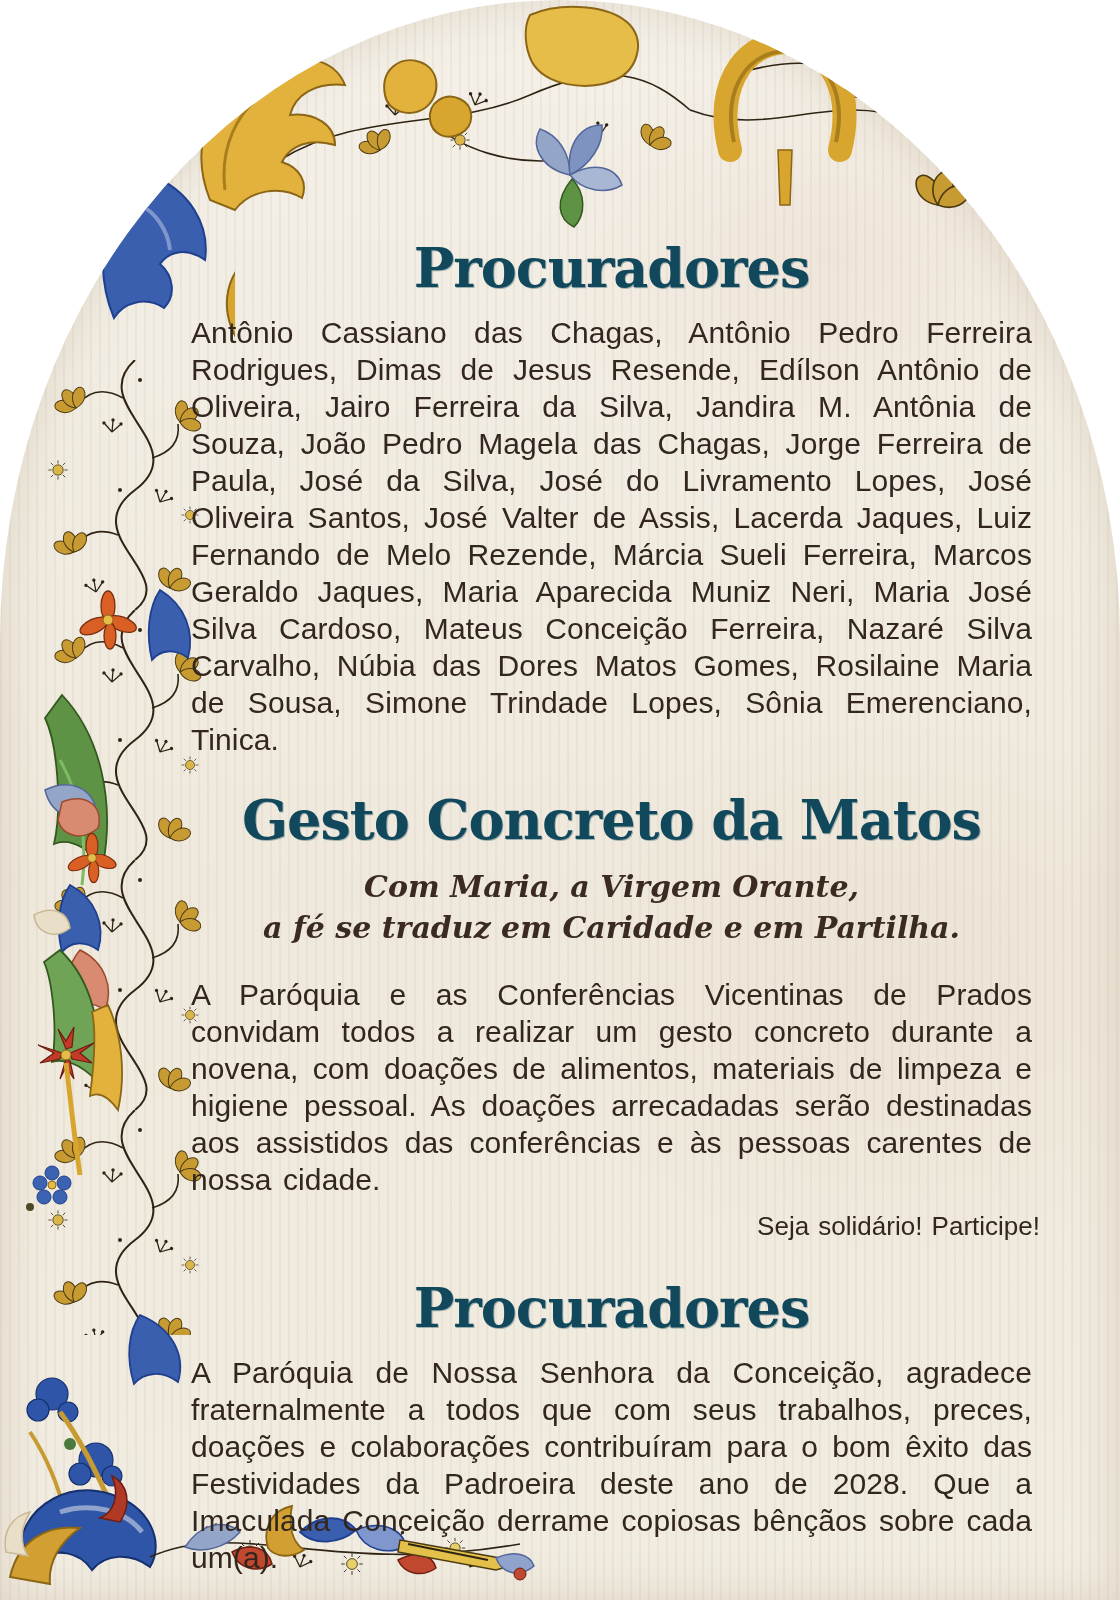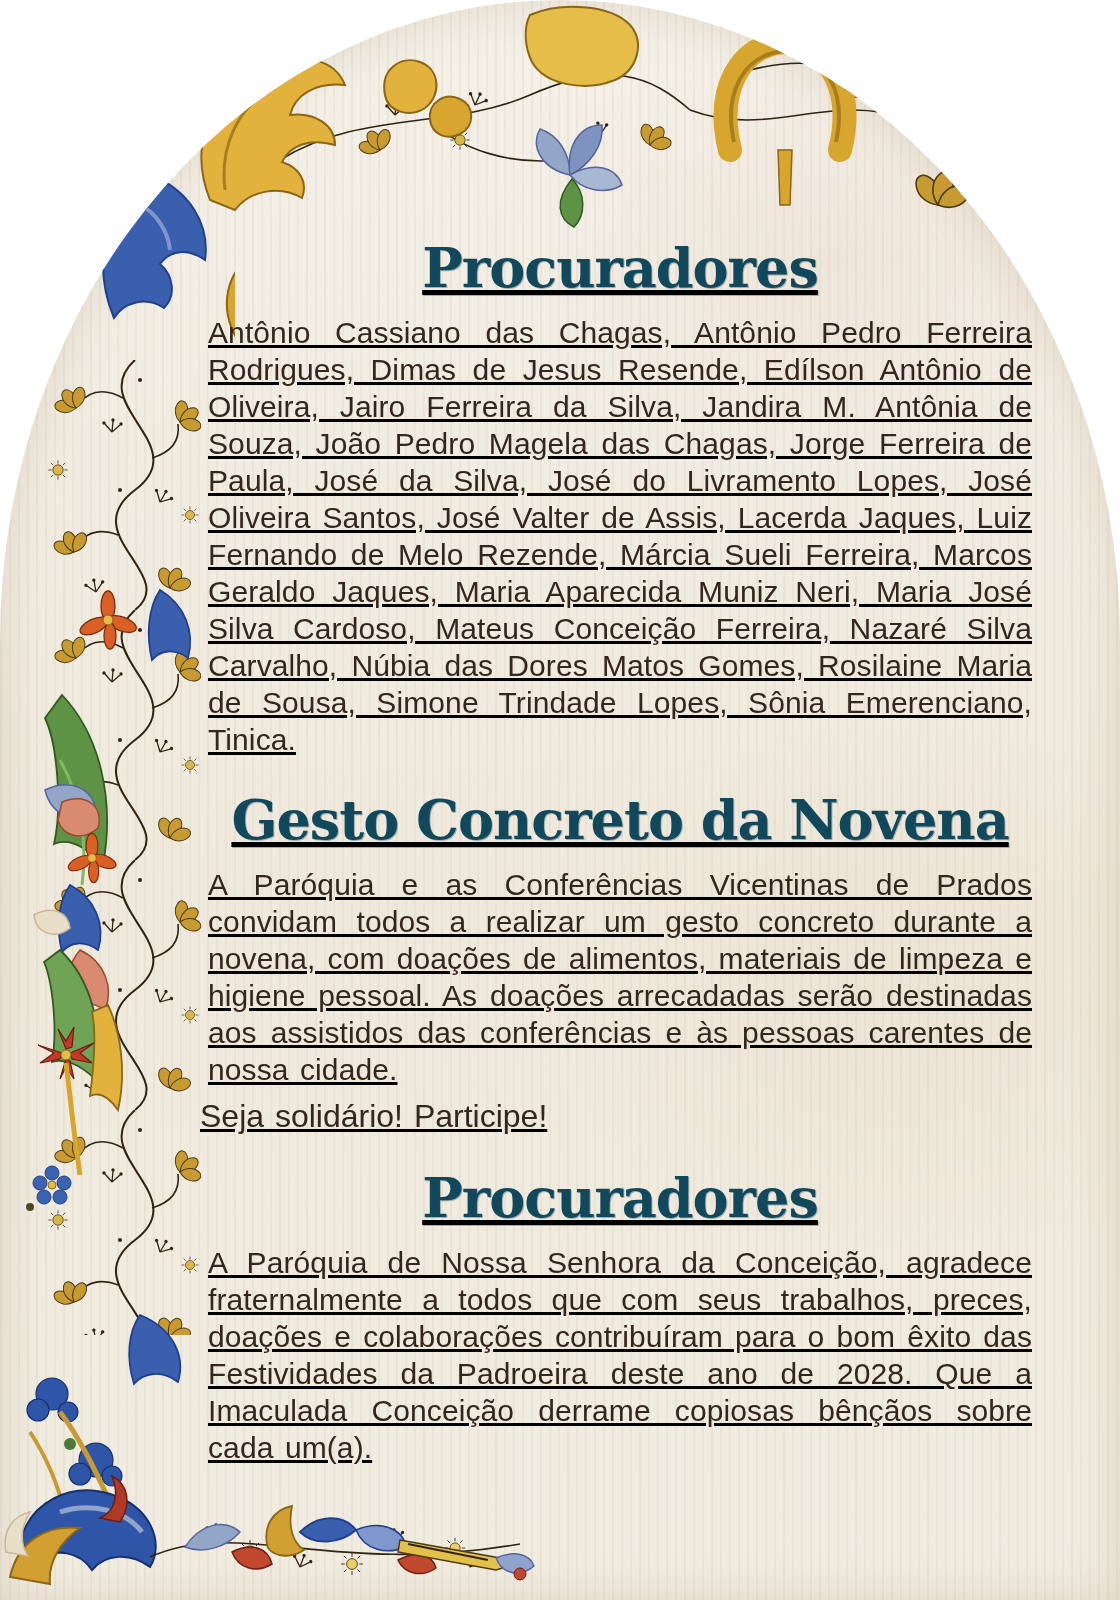--- a/index.html
+++ b/index.html
@@ -9,40 +9,40 @@
     position:absolute;left:0;top:0;width:1120px;height:1600px;
     border-radius:50% 50% 0 0 / 40% 40% 0 0;
     background:
       repeating-linear-gradient(90deg, rgba(201,183,158,0.16) 0 2px, rgba(255,255,255,0) 2px 9px),
       radial-gradient(ellipse 420px 300px at 74% 16%, rgba(226,200,184,0.22), rgba(226,200,184,0) 70%),
       radial-gradient(ellipse 500px 400px at 80% 62%, rgba(222,205,180,0.20), rgba(222,205,180,0) 70%),
       linear-gradient(180deg,#f4f0e8 0%,#efe9dd 55%,#f1ece1 100%);
     box-shadow: inset 0 0 46px rgba(175,155,125,0.28);
     overflow:hidden;
   }
-  .content{position:absolute;left:200px;right:80px;top:238px;text-decoration:underline;}
+  .content{position:absolute;left:183px;right:80px;top:238px;}
   h1.goth{
     font-family:"DejaVu Serif","Liberation Serif",serif;
     font-weight:bold;color:#11485c;text-align:center;
     font-size:54px;line-height:60px;margin:0 0 16px 0;
     letter-spacing:-1px;text-shadow:1px 1px 0 rgba(17,72,92,0.35);
   }
   h1.goth.mid{margin-top:32px;}
   p.body-text{
     margin:8px;color:#32261e;font-size:30px;line-height:37px;
     text-align:justify;word-spacing:3px;letter-spacing:0.1px;
   }
   .motto{
     font-family:"DejaVu Serif","Liberation Serif",serif;
     font-weight:bold;font-style:italic;color:#3a2a22;
     font-size:30px;line-height:41px;text-align:center;margin:2px 0 28px 0;
   }
   .call{
-    margin:2px 0 0 0;color:#32261e;font-size:32px;line-height:40px;
-    text-align:left;word-spacing:2px;
+    margin:2px 0 0 0;color:#32261e;font-size:26px;line-height:40px;
+    text-align:right;word-spacing:2px;
   }
   svg.deco{position:absolute;pointer-events:none;}
 </style>
 </head>
 <body>
 
 <div class="page">
 
   <svg class="deco" style="left:130px;top:0;" width="860" height="270" viewBox="0 0 860 270" aria-hidden="true">
     <defs>
@@ -289,22 +289,26 @@
       <circle cx="520" cy="222" r="6" fill="#c0482f" stroke="#6d1d12"></circle>
     </g>
   </svg>
 
   <div class="content">
 
     <h1 class="goth">Procuradores</h1>
 
     <p class="body-text">Antônio Cassiano das Chagas, Antônio Pedro Ferreira Rodrigues, Dimas de Jesus Resende, Edílson Antônio de Oliveira, Jairo Ferreira da Silva, Jandira M. Antônia de Souza, João Pedro Magela das Chagas, Jorge Ferreira de Paula, José da Silva, José do Livramento Lopes, José Oliveira Santos, José Valter de Assis, Lacerda Jaques, Luiz Fernando de Melo Rezende, Márcia Sueli Ferreira, Marcos Geraldo Jaques, Maria Aparecida Muniz Neri, Maria José Silva Cardoso, Mateus Conceição Ferreira, Nazaré Silva Carvalho, Núbia das Dores Matos Gomes, Rosilaine Maria de Sousa, Simone Trindade Lopes, Sônia Emerenciano, Tinica.</p>
 
-    <h1 class="goth mid">Gesto Concreto da Novena</h1>
-
+    <h1 class="goth mid">Gesto Concreto da Matos</h1>
+
+    <div class="motto">
+      <div>Com Maria, a Virgem Orante,</div>
+      <div>a fé se traduz em Caridade e em Partilha.</div>
+    </div>
 
     <p class="body-text">A Paróquia e as Conferências Vicentinas de Prados convidam todos a realizar um gesto concreto durante a novena, com doações de alimentos, materiais de limpeza e higiene pessoal. As doações arrecadadas serão destinadas aos assistidos das conferências e às pessoas carentes de nossa cidade.</p>
 
     <p class="call">Seja solidário! Participe!</p>
 
     <h1 class="goth mid">Procuradores</h1>
 
     <p class="body-text">A Paróquia de Nossa Senhora da Conceição, agradece fraternalmente a todos que com seus trabalhos, preces, doações e colaborações contribuíram para o bom êxito das Festividades da Padroeira deste ano de 2028. Que a Imaculada Conceição derrame copiosas bênçãos sobre cada um(a).</p>
 
   </div>

